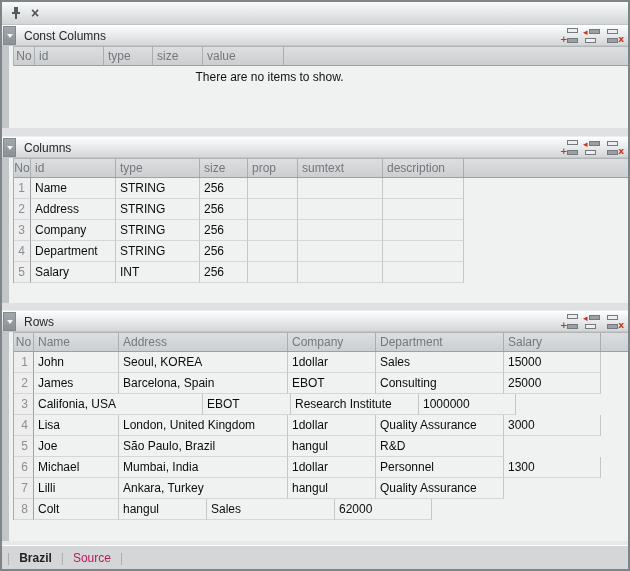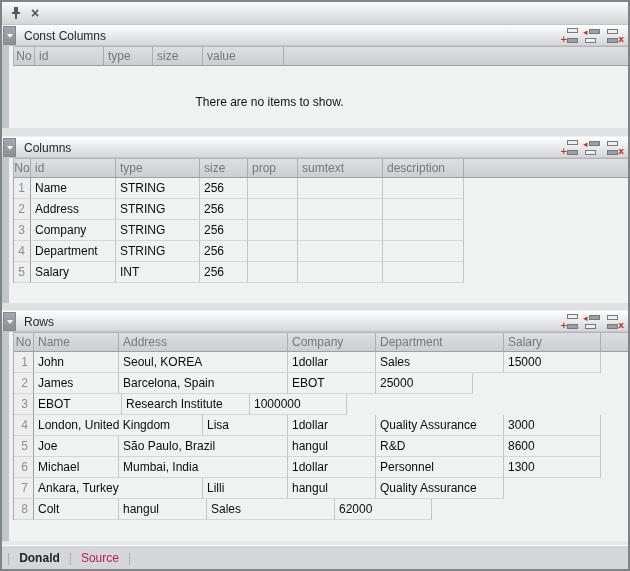--- a/index.html
+++ b/index.html
@@ -111,21 +111,21 @@
     flex:0 0 auto; cursor:default;
   }
   .cell.no-col {
     background:#eeeeee; color:#8b8f93;
     text-align:right; padding-left:0; padding-right:5px;
     border-right:1px solid #9da2a6;
   }
 
   .empty-msg {
     width:513px; height:56px;
-    padding-top:29px;
+    padding-top:4px;
     text-align:center;
     color:#111214;
   }
 
   
   .footer {
     height:24px; flex:0 0 24px;
     background:#d5d6d8;
     border-top:1px solid #ffffff;
     display:flex; align-items:center;
@@ -314,72 +314,73 @@
           <div class="cell" style="width: 169px;">Seoul, KOREA</div>
           <div class="cell" style="width: 88px;">1dollar</div>
           <div class="cell" style="width: 128px;">Sales</div>
           <div class="cell" style="width: 97px;">15000</div>
         </div>
         <div class="grid-row">
           <div class="cell no-col" style="width: 20px;">2</div>
           <div class="cell" style="width: 85px;">James</div>
           <div class="cell" style="width: 169px;">Barcelona, Spain</div>
           <div class="cell" style="width: 88px;">EBOT</div>
+          <div class="cell" style="width: 128px;">Consulting</div>
           <div class="cell" style="width: 97px;">25000</div>
         </div>
         <div class="grid-row">
           <div class="cell no-col" style="width: 20px;">3</div>
+          <div class="cell" style="width: 169px;">Califonia, USA</div>
           <div class="cell" style="width: 88px;">EBOT</div>
           <div class="cell" style="width: 128px;">Research Institute</div>
           <div class="cell" style="width: 97px;">1000000</div>
         </div>
         <div class="grid-row">
           <div class="cell no-col" style="width: 20px;">4</div>
+          <div class="cell" style="width: 85px;">Lisa</div>
           <div class="cell" style="width: 169px;">London, United Kingdom</div>
-          <div class="cell" style="width: 85px;">Lisa</div>
           <div class="cell" style="width: 88px;">1dollar</div>
           <div class="cell" style="width: 128px;">Quality Assurance</div>
           <div class="cell" style="width: 97px;">3000</div>
         </div>
         <div class="grid-row">
           <div class="cell no-col" style="width: 20px;">5</div>
           <div class="cell" style="width: 85px;">Joe</div>
           <div class="cell" style="width: 169px;">São Paulo, Brazil</div>
           <div class="cell" style="width: 88px;">hangul</div>
           <div class="cell" style="width: 128px;">R&amp;D</div>
-          <div class="cell" style="width: 97px;">8600</div>
         </div>
         <div class="grid-row">
           <div class="cell no-col" style="width: 20px;">6</div>
           <div class="cell" style="width: 85px;">Michael</div>
           <div class="cell" style="width: 169px;">Mumbai, India</div>
           <div class="cell" style="width: 88px;">1dollar</div>
           <div class="cell" style="width: 128px;">Personnel</div>
           <div class="cell" style="width: 97px;">1300</div>
         </div>
         <div class="grid-row">
           <div class="cell no-col" style="width: 20px;">7</div>
+          <div class="cell" style="width: 85px;">Lilli</div>
           <div class="cell" style="width: 169px;">Ankara, Turkey</div>
-          <div class="cell" style="width: 85px;">Lilli</div>
           <div class="cell" style="width: 88px;">hangul</div>
           <div class="cell" style="width: 128px;">Quality Assurance</div>
         </div>
         <div class="grid-row">
           <div class="cell no-col" style="width: 20px;">8</div>
           <div class="cell" style="width: 85px;">Colt</div>
           <div class="cell" style="width: 88px;">hangul</div>
           <div class="cell" style="width: 128px;">Sales</div>
           <div class="cell" style="width: 97px;">62000</div>
         </div>
       </div>
   </div>
 
   <div class="spacer"></div>
 
   <div class="footer">
     <span class="tab-sep">|</span>
-    <span class="tab active">Donald</span>
+    <span class="tab active">Brazil</span>
     <span class="tab-sep">|</span>
     <span class="tab inactive">Source</span>
     <span class="tab-sep">|</span>
   </div>
 
 </div>
 
 </body></html>

